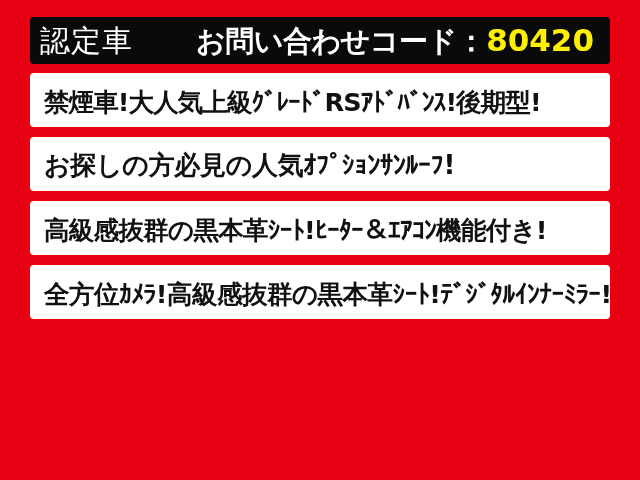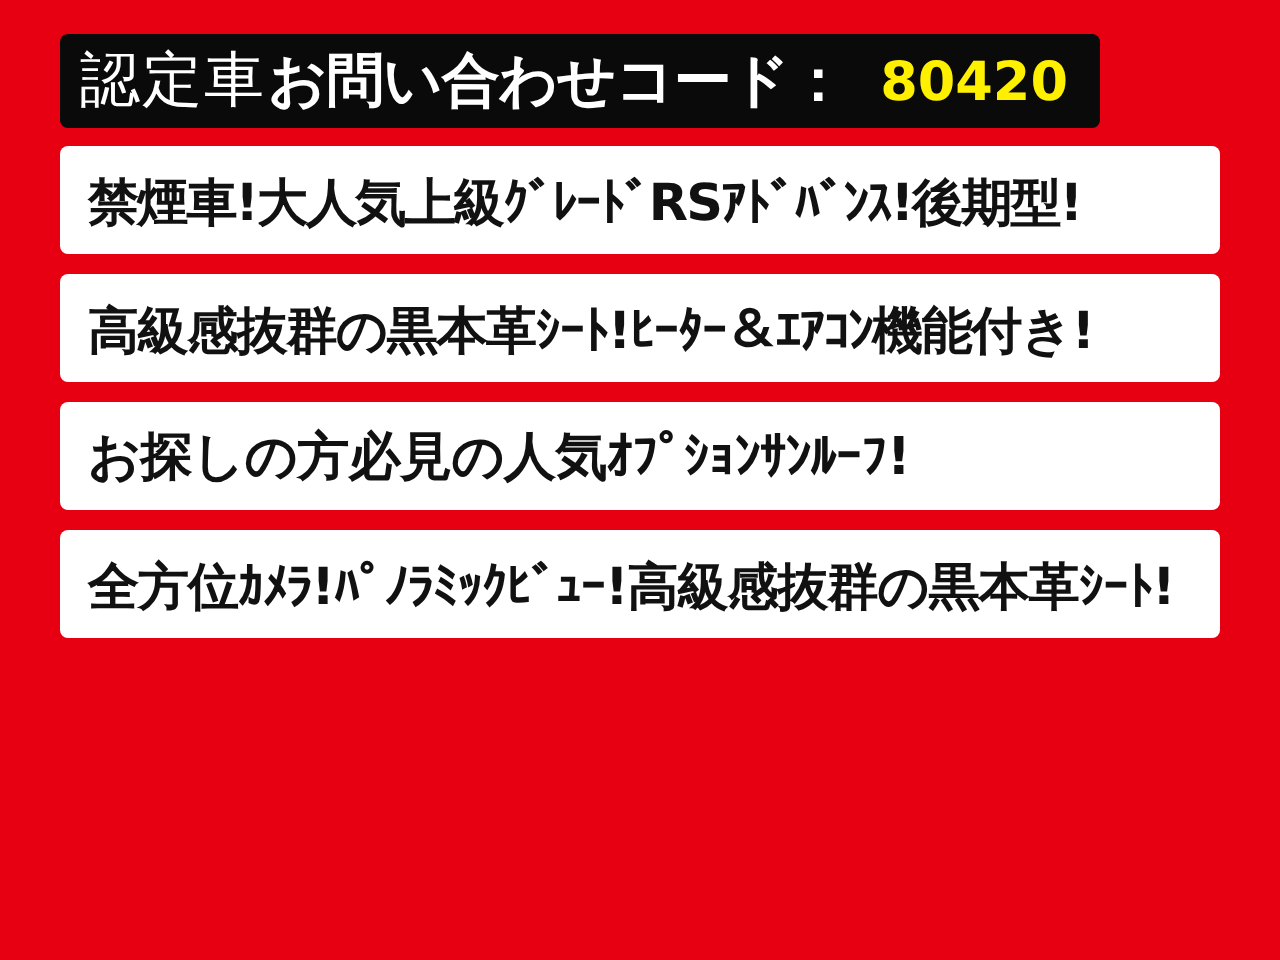--- a/index.html
+++ b/index.html
@@ -18,21 +18,21 @@
     height: 480px;
     background: #e60012;
     box-sizing: border-box;
   }
 
   
   #header-bar {
     position: absolute;
     left: 30px;
     top: 17px;
-    width: 520px;
+    width: 580px;
     height: 47px;
     background: #0a0a0a;
     border-radius: 4px;
     display: flex;
     align-items: center;
     box-sizing: border-box;
     padding: 0 12px 0 10px;
   }
   #header-badge {
     color: #ffffff;
@@ -43,32 +43,31 @@
     white-space: nowrap;
     flex: 0 0 auto;
   }
   #header-code-wrap {
     flex: 1 1 auto;
     display: flex;
     align-items: baseline;
     justify-content: flex-end;
     white-space: nowrap;
     padding-right: 4px;
-    gap: 16px;
   }
   #header-code-label {
     color: #ffffff;
     font-size: 29px;
     font-weight: 700;
     line-height: 1;
     letter-spacing: -0.5px;
   }
   #header-code-value {
     color: #fff000;
-    font-size: 27px;
+    font-size: 31px;
     font-weight: 700;
     line-height: 1;
     letter-spacing: 0px;
     margin-left: 1px;
   }
 
   
   #feature-list {
     position: absolute;
     left: 30px;
@@ -116,28 +115,28 @@
       <span id="header-code-value">80420</span>
     </span>
   </div>
 
   <div id="feature-list">
 
     <div class="feature-row" data-row="0">
       <span class="feature-text">禁煙車!大人気上級ｸﾞﾚｰﾄﾞRSｱﾄﾞﾊﾞﾝｽ!後期型!</span>
     </div>
 
+    <div class="feature-row" data-row="1">
+      <span class="feature-text">お探しの方必見の人気ｵﾌﾟｼｮﾝｻﾝﾙｰﾌ!</span>
+    </div>
+
     <div class="feature-row" data-row="2">
       <span class="feature-text">高級感抜群の黒本革ｼｰﾄ!ﾋｰﾀｰ＆ｴｱｺﾝ機能付き!</span>
     </div>
 
-    <div class="feature-row" data-row="1">
-      <span class="feature-text">お探しの方必見の人気ｵﾌﾟｼｮﾝｻﾝﾙｰﾌ!</span>
-    </div>
-
 
     <div class="feature-row" data-row="4">
-      <span class="feature-text">全方位ｶﾒﾗ!ﾊﾟﾉﾗﾐｯｸﾋﾞｭｰ!高級感抜群の黒本革ｼｰﾄ!</span>
+      <span class="feature-text">全方位ｶﾒﾗ!高級感抜群の黒本革ｼｰﾄ!ﾃﾞｼﾞﾀﾙｲﾝﾅｰﾐﾗｰ!</span>
     </div>
 
 
   </div>
 </div>
 
 </body></html>

